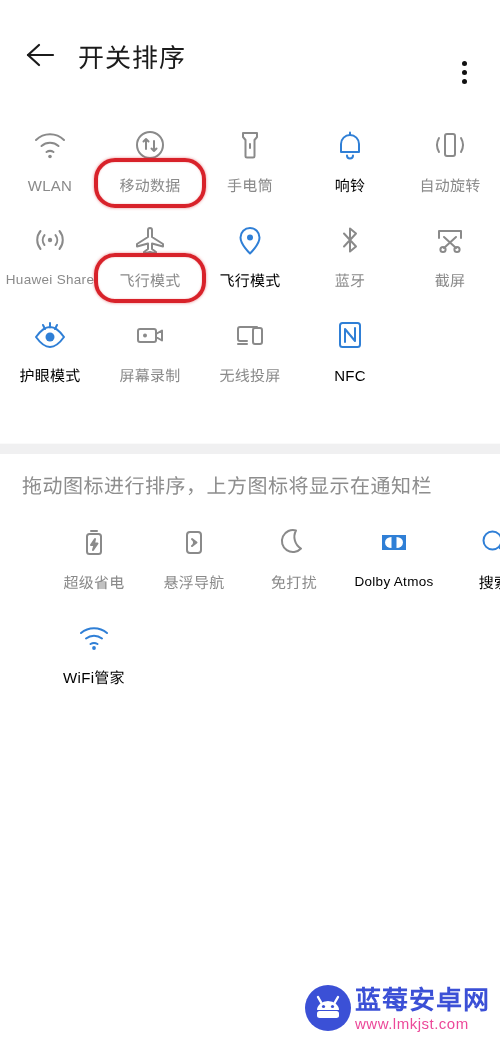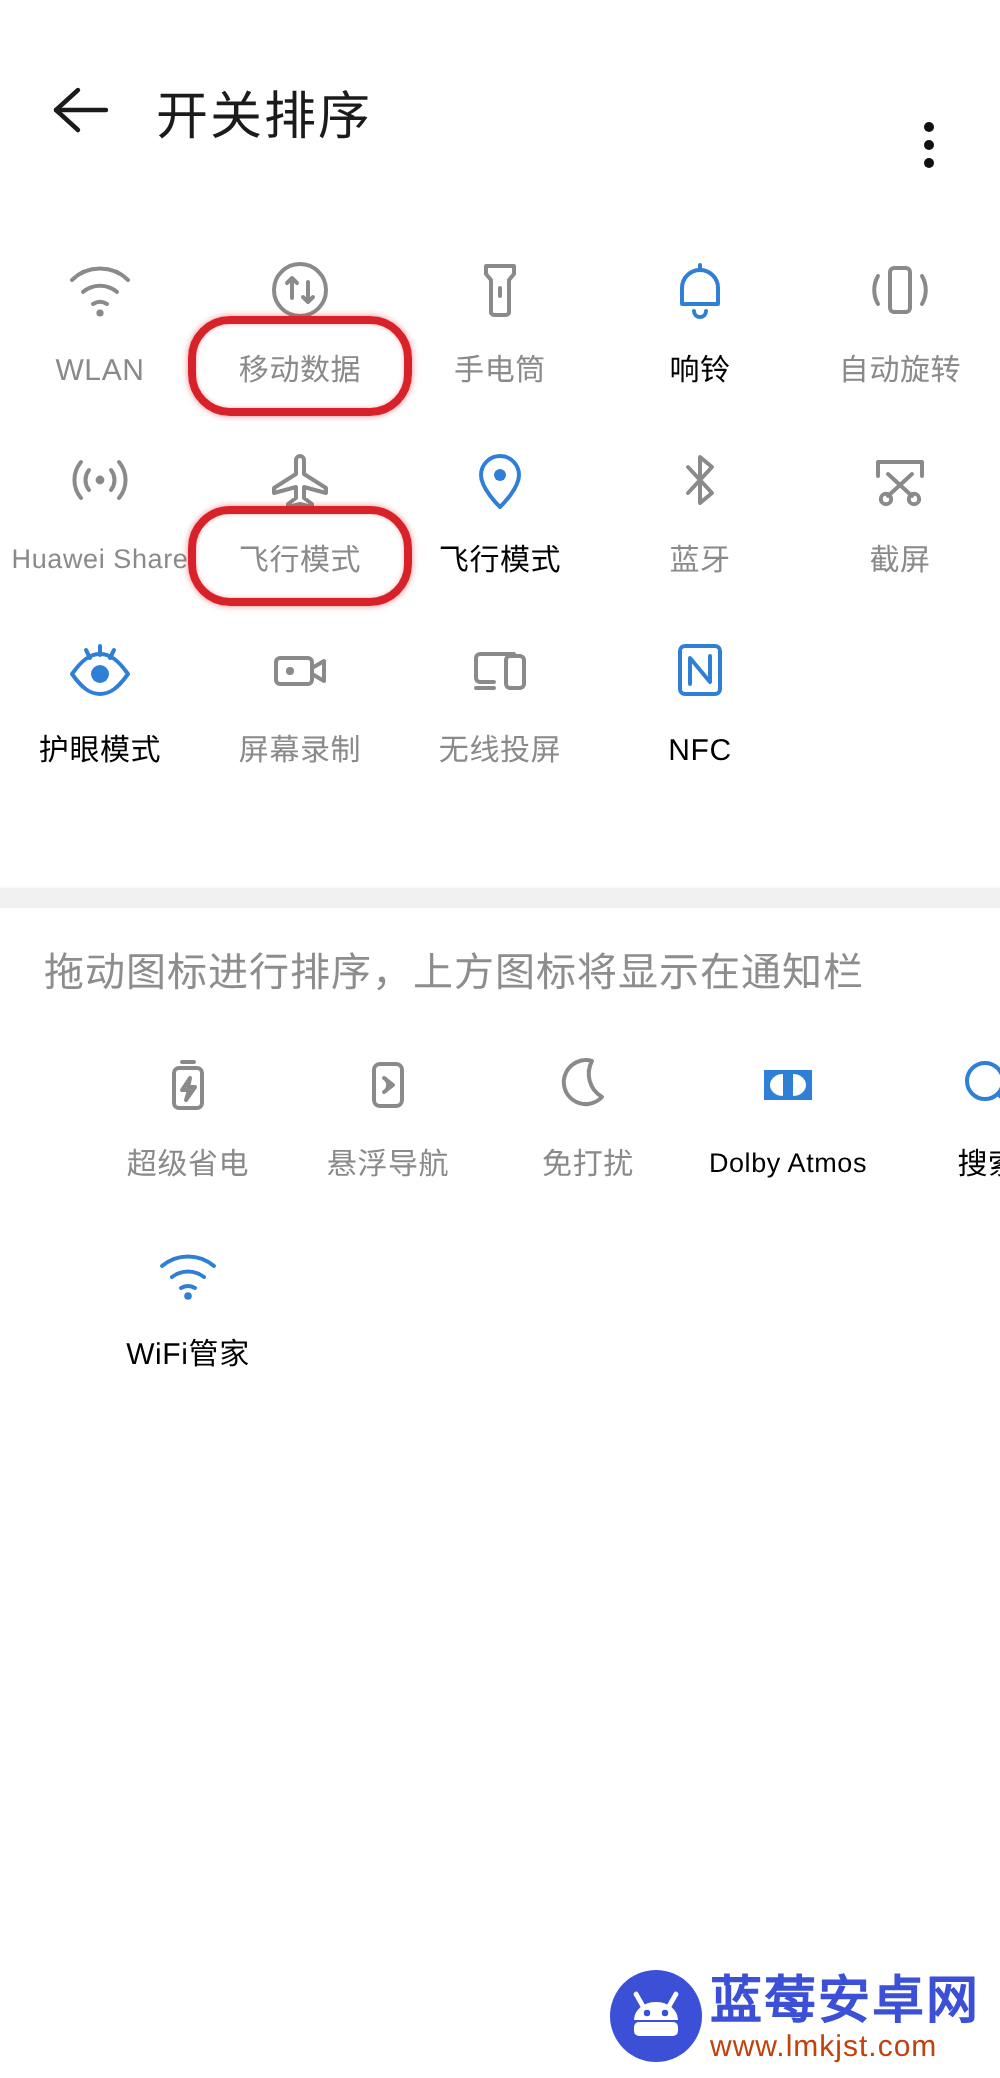--- a/index.html
+++ b/index.html
@@ -156,21 +156,21 @@
   .wm-text { display: flex; flex-direction: column; line-height: 1; }
   .wm-title {
     font-size: 26px;
     font-weight: bold;
     color: #3b50d6;
     letter-spacing: 1px;
   }
   .wm-url {
     margin-top: 3px;
     font-size: 15px;
-    color: #c2410c;
+    color: #ec4899;
     letter-spacing: .5px;
     font-family: "Liberation Sans", sans-serif;
   }
   svg { display: block; }
 </style>
 </head>
 <body>
 
 <div class="appbar">
   <div class="back-btn">

